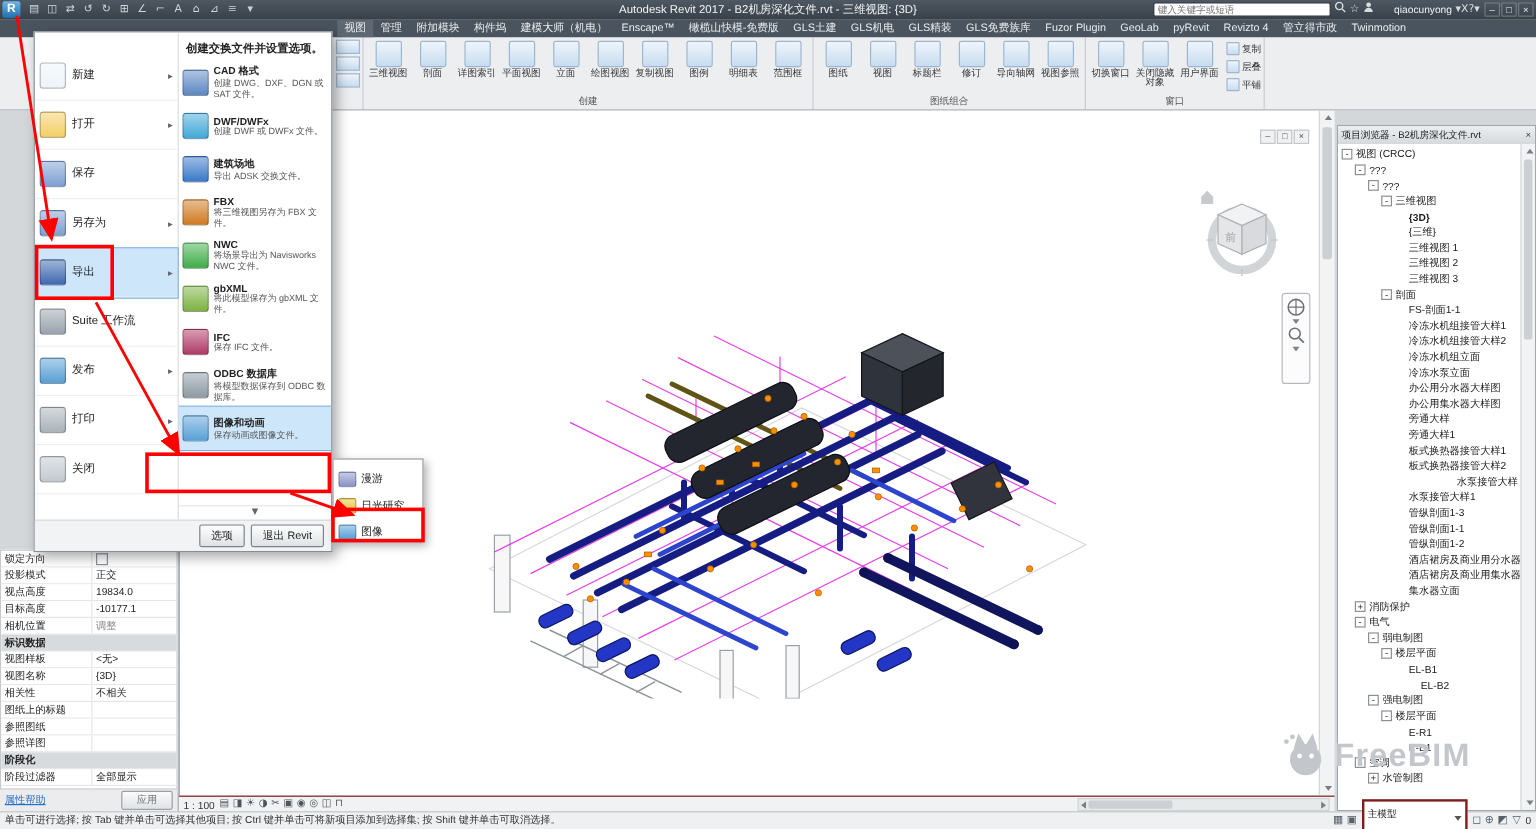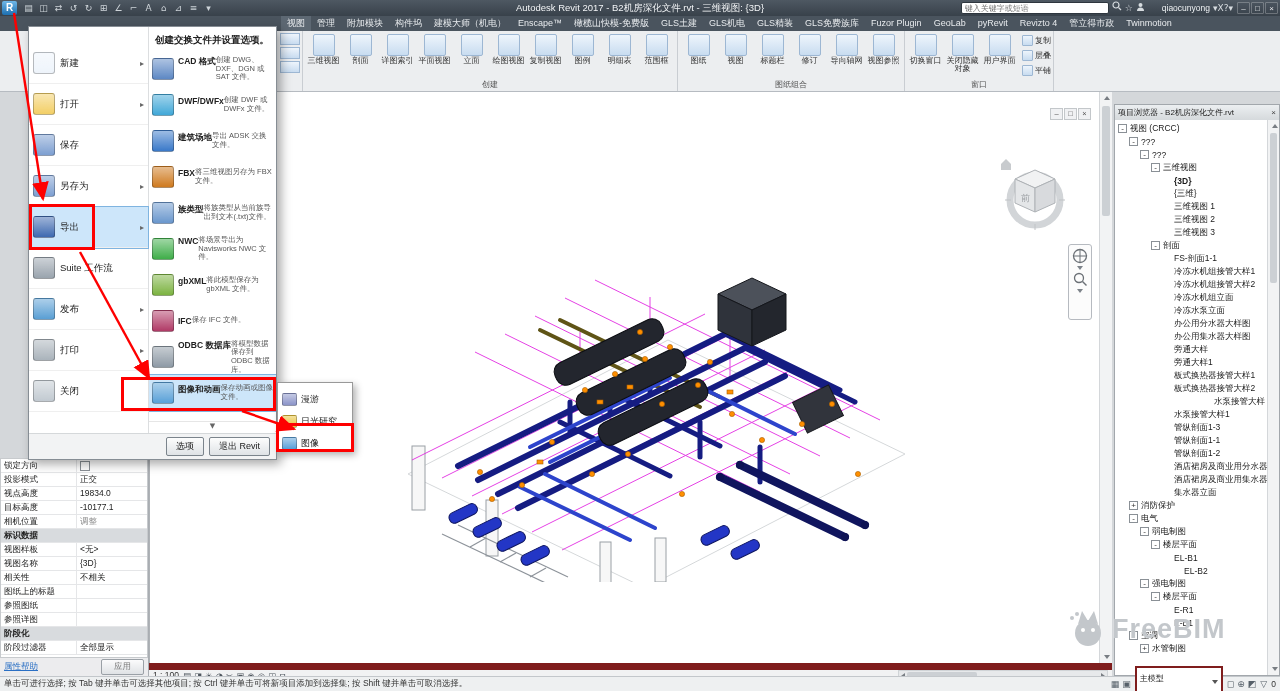--- a/index.html
+++ b/index.html
@@ -50,21 +50,21 @@
   .vscroll { position:absolute; right:0; top:0; bottom:0; width:13px; background:#f2f3f4; border-left:1px solid #d4d7da;}
   .vs-arrow { width:13px; height:12px; display:flex; align-items:center; justify-content:center;}
   .tri-up { width:0;height:0;border-left:3px solid transparent;border-right:3px solid transparent;border-bottom:4px solid #787d83;}
   .tri-down { width:0;height:0;border-left:3px solid transparent;border-right:3px solid transparent;border-top:4px solid #787d83;}
   .vs-thumb { position:absolute; left:2px; right:2px; top:14px; height:110px; background:#ccd0d4; border-radius:2px;}
   .vs-bottom { position:absolute; bottom:0; }
   #watermark { position:absolute; left:1066px; top:608px; z-index:90; display:flex; align-items:center; gap:4px;}
   #watermark .wm-text { font-size:27px; font-weight:bold; color:#c3c7cb; letter-spacing:1px; text-shadow:0 0 1px #fff;}
 
   
-  #viewbar { position:absolute; left:149px; top:663px; width:963px; height:13px; background:#f1f2f3; border-top:7px solid #7f1d1d; display:flex; align-items:flex-start; gap:4px; padding:0 4px; z-index:2;}
+  #viewbar { position:absolute; left:149px; top:663px; width:963px; height:13px; background:#f1f2f3; border-top:1px solid #7f1d1d; display:flex; align-items:flex-end; gap:4px; padding:0 4px; z-index:2;}
   .scale { font-size:8.5px; color:#333; white-space:nowrap;}
   .vb-icons { display:flex; gap:3px;}
   .vb-icon { font-family:"DejaVu Sans",sans-serif; font-size:8.5px; color:#4e565e; line-height:12px;}
   .hscroll { margin-left:auto; width:210px; height:11px; background:#e7e9eb; display:flex; align-items:center; border:1px solid #d0d4d7;}
   .tri-left { width:0;height:0;border-top:3px solid transparent;border-bottom:3px solid transparent;border-right:4px solid #787d83; margin:0 2px;}
   .tri-right { width:0;height:0;border-top:3px solid transparent;border-bottom:3px solid transparent;border-left:4px solid #787d83; margin:0 2px;}
   .hs-thumb { width:70px; height:7px; background:#ccd0d4; border-radius:2px;}
 
   
   #properties { position:absolute; left:0; top:458px; width:149px; height:218px; background:#ececee; border-right:1px solid #a9adb2; display:flex; flex-direction:column; z-index:2;}
@@ -109,21 +109,21 @@
   .menu-item.selected { background:#cde6fa; outline:1px solid #7fb4e0;}
   .mi-icon { flex:none; width:22px; height:22px; margin-right:5px; border-radius:3px; border:1px solid rgba(0,0,0,.25); background-image:linear-gradient(rgba(255,255,255,.5),rgba(255,255,255,0));}
   .mi-label { line-height:1.1;}
   .menu-item.has-arrow::after { content:"▸"; position:absolute; right:4px; font-size:8px; color:#666;}
   .menu-right { flex:1; display:flex; flex-direction:column; overflow:hidden;}
   .menu-header { height:24px; font-size:9.5px; font-weight:bold; color:#222; padding:7px 6px 0 6px; white-space:nowrap; overflow:hidden;}
   .export-list { flex:1; overflow:hidden;}
   .export-item { height:36px; display:flex; align-items:center; padding:0 3px;}
   .export-item.selected { background:#cde6fa; outline:1px solid #7fb4e0;}
   .ei-icon { flex:none; width:22px; height:22px; margin-right:4px; border-radius:3px; border:1px solid rgba(0,0,0,.25); background-image:linear-gradient(rgba(255,255,255,.5),rgba(255,255,255,0));}
-  .ei-text { display:flex; flex-direction:row; overflow:hidden;}
+  .ei-text { display:flex; flex-direction:column; overflow:hidden;}
   .ei-title { font-size:8.5px; font-weight:bold; color:#222; white-space:nowrap;}
   .ei-desc { font-size:7.5px; color:#555; line-height:1.15;}
   .scroll-hint { height:12px; text-align:center; font-size:7px; color:#666; border-top:1px solid #e6e6e6; font-family:"DejaVu Sans",sans-serif;}
   .menu-footer { height:26px; flex:none; display:flex; justify-content:flex-end; align-items:center; gap:5px; padding:0 6px; border-top:1px solid #d5d8da; background:#f2f3f4;}
   .mbtn { border:1px solid #7b848c; background:linear-gradient(#fdfdfd,#dfe3e6); font-size:9px; padding:2px 9px; border-radius:2px; color:#222; font-family:inherit;}
 
   
   .ic-new{background-color:#eef4fb;} .ic-open{background-color:#f3cf66;} .ic-save{background-color:#7d9fd1;}
   .ic-saveas{background-color:#7d9fd1;} .ic-export{background-color:#3e69b0;} .ic-suite{background-color:#9aa4ae;}
   .ic-publish{background-color:#5a9fd4;} .ic-print{background-color:#aab3bb;} .ic-close{background-color:#c2cad1;}
@@ -954,27 +954,20 @@
           </div>
 
           <div class="export-item">
             <span class="ei-icon ic-fbx"></span>
             <span class="ei-text">
               <span class="ei-title">FBX</span>
               <span class="ei-desc">将三维视图另存为 FBX 文件。</span>
             </span>
           </div>
 
-          <div class="export-item">
-            <span class="ei-icon ic-family"></span>
-            <span class="ei-text">
-              <span class="ei-title">族类型</span>
-              <span class="ei-desc">将族类型从当前族导出到文本(.txt)文件。</span>
-            </span>
-          </div>
 
           <div class="export-item">
             <span class="ei-icon ic-nwc"></span>
             <span class="ei-text">
               <span class="ei-title">NWC</span>
               <span class="ei-desc">将场景导出为 Navisworks NWC 文件。</span>
             </span>
           </div>
 
           <div class="export-item">

